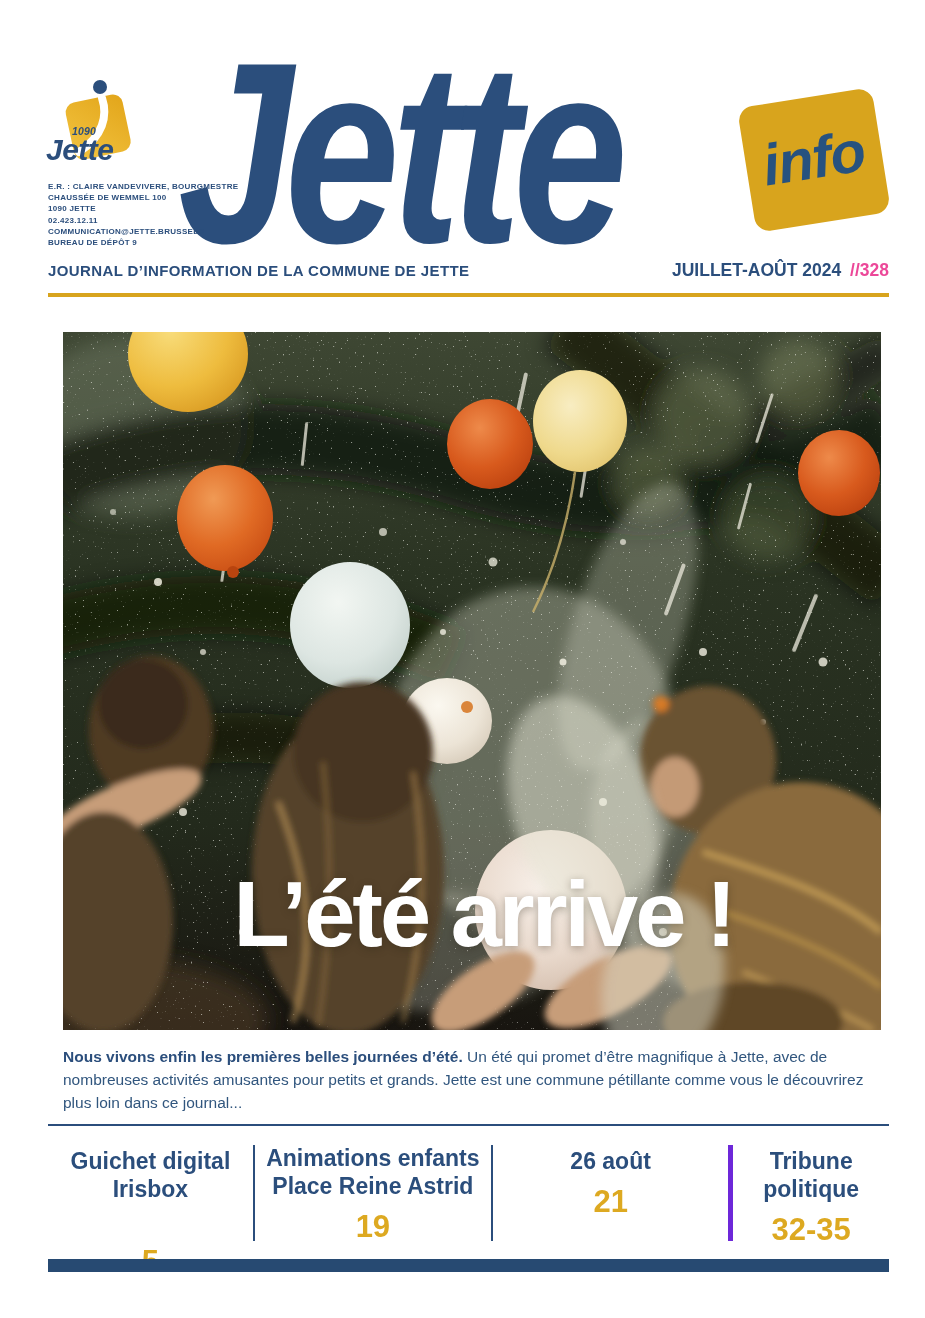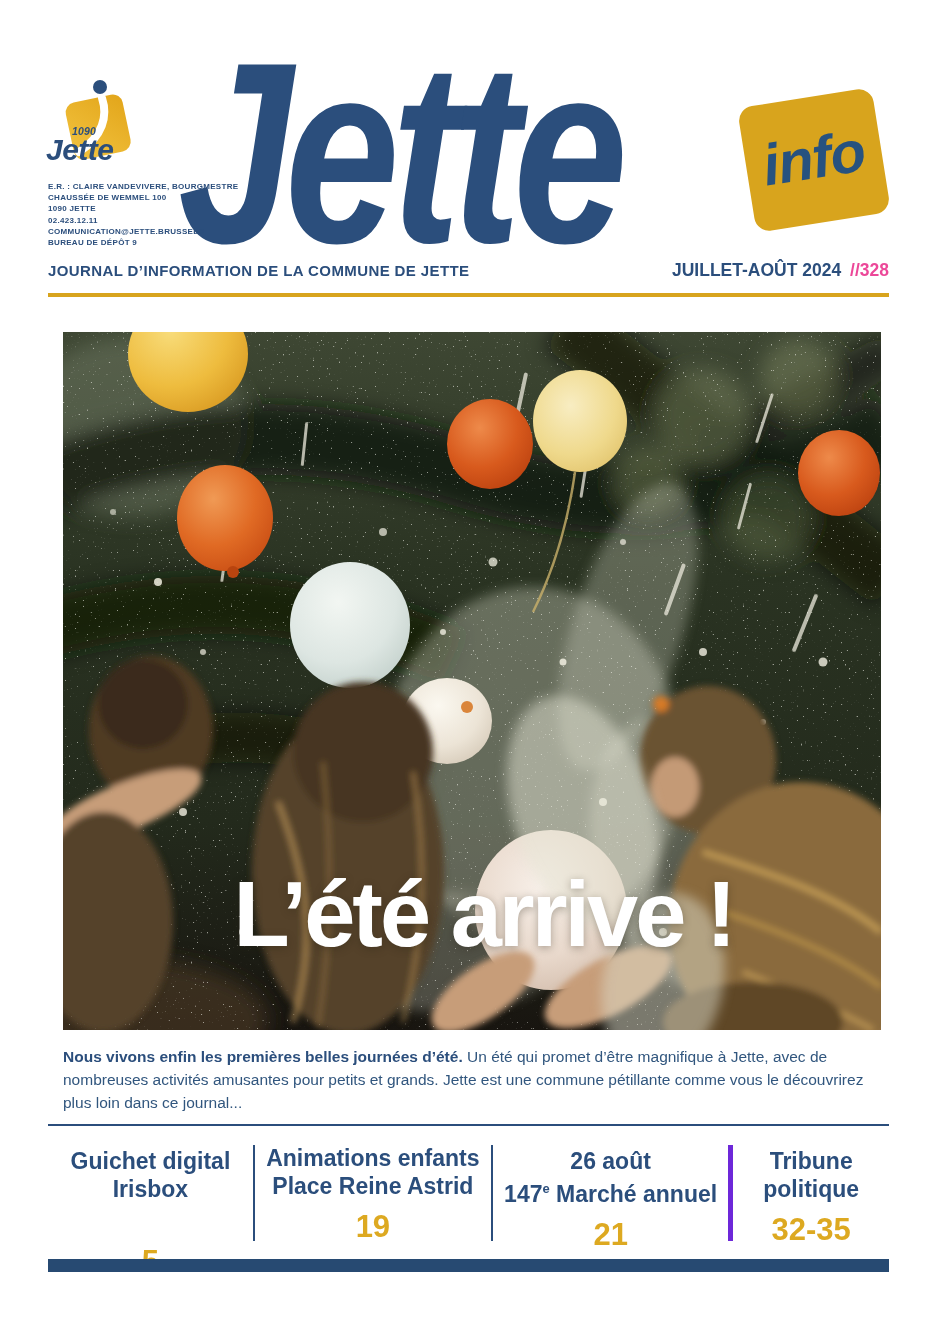--- a/index.html
+++ b/index.html
@@ -319,21 +319,20 @@
     <div class="index-cell c2">
       <div class="index-title">
         <div>Animations enfants</div>
         <div>Place Reine Astrid</div>
       </div>
       <div class="index-page">19</div>
     </div>
     <div class="index-cell c3">
       <div class="index-title">
         <div>26 août</div>
-        <div><span>147</span><sup>e</sup><span> Marché annuel</span></div>
       </div>
       <div class="index-page">21</div>
     </div>
     <div class="index-cell c4">
       <div class="index-title">
         <div>Tribune</div>
         <div>politique</div>
       </div>
       <div class="index-page">32-35</div>
     </div>

